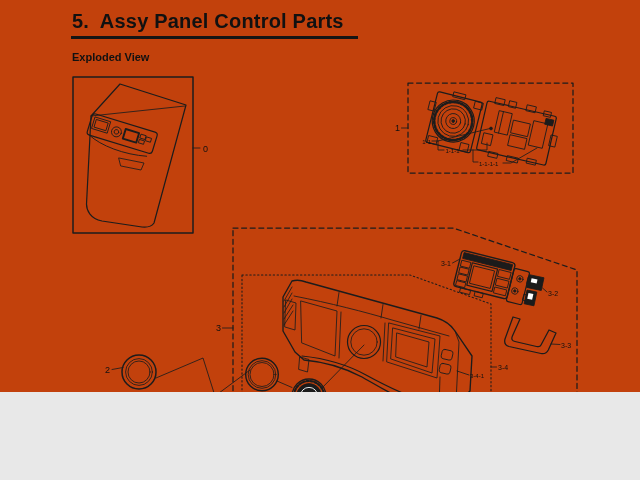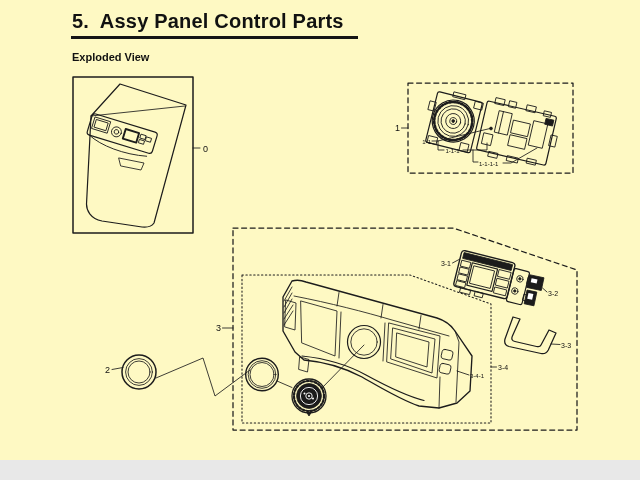--- a/index.html
+++ b/index.html
@@ -1,16 +1,16 @@
 <!DOCTYPE html>
 <html><head>
 <meta charset="utf-8">
 <style>
   html,body{margin:0;padding:0;background:#e8e8e8;}
-  .page{position:relative;width:640px;height:460px;background:#fef9c3;overflow:hidden;
+  .page{position:relative;width:640px;height:392px;background:#c2410c;overflow:hidden;
         font-family:"Liberation Sans",sans-serif;color:#111;}
   .doc-title{position:absolute;left:71px;top:10px;margin:0;font-size:20px;font-weight:700;
              letter-spacing:.2px;white-space:pre;color:#111;
              border-bottom:3px solid #151515;padding:0 14px 3px 1px;}
   .section-label{position:absolute;left:72px;top:51px;font-size:11px;font-weight:700;color:#111;}
   svg{position:absolute;left:0;top:0;}
   .ln{fill:none;stroke:#1c1c1c;stroke-width:1.2;stroke-linecap:round;stroke-linejoin:round;}
   .thin{stroke-width:.85;}
   .dark{fill:#1b1b1b;stroke:#1b1b1b;stroke-width:.8;}
   .wht{fill:none;stroke:#ffffff;stroke-width:.9;}

